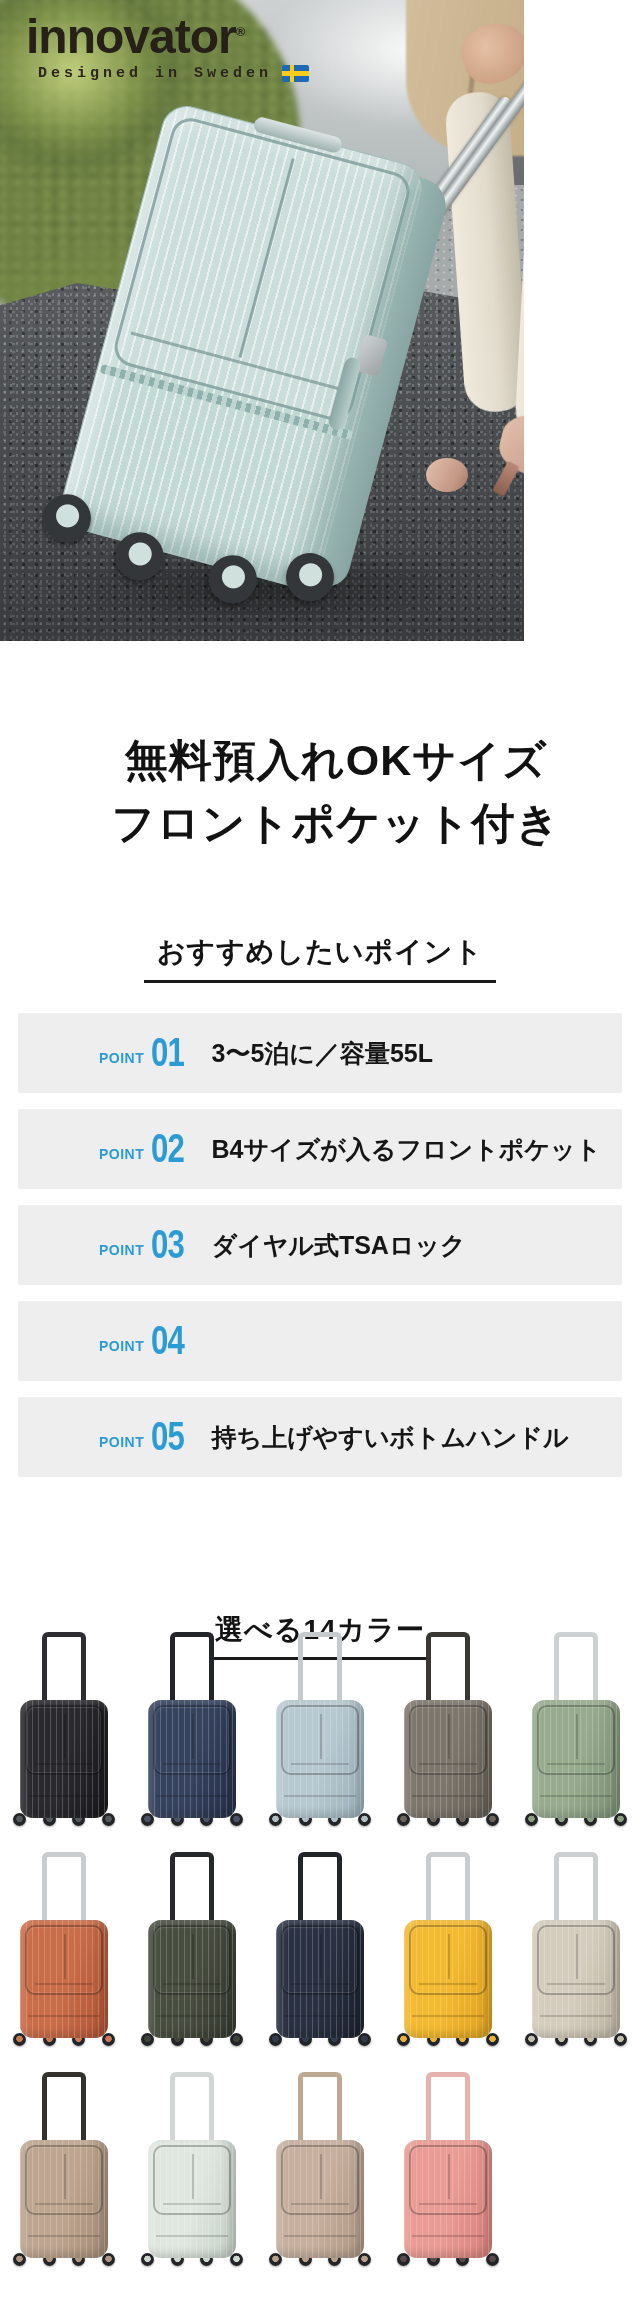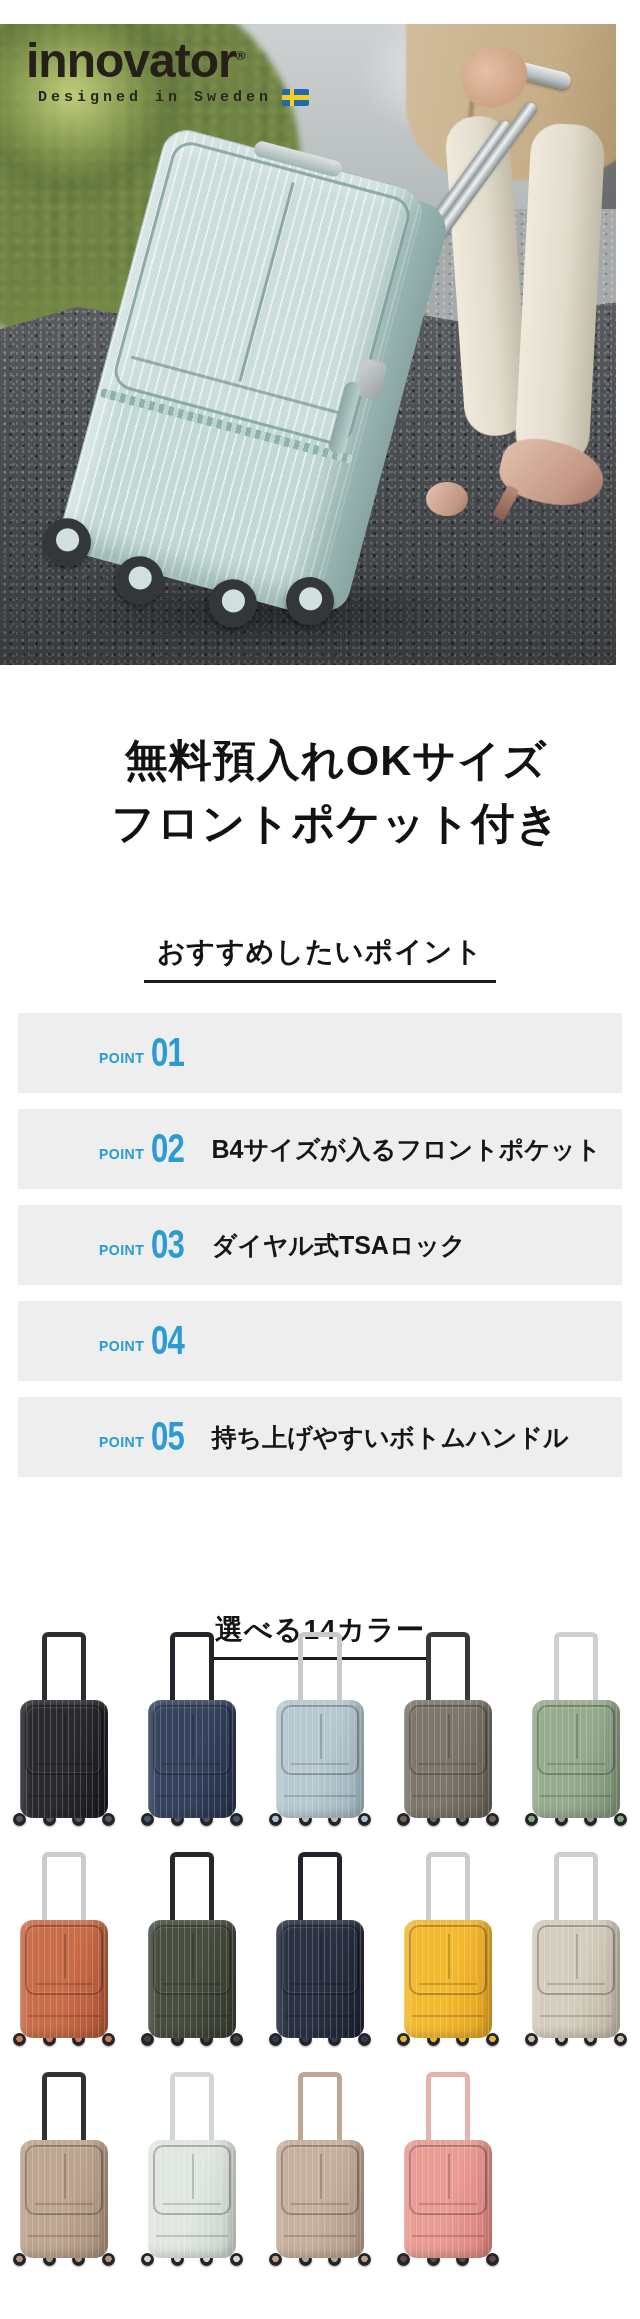--- a/index.html
+++ b/index.html
@@ -1,20 +1,20 @@
 <!DOCTYPE html>
 <html><head>
 <meta charset="utf-8">
 <style>
   html,body{margin:0;padding:0;background:#fff;}
   .page{position:relative;width:640px;height:2319px;margin:0 auto;background:#fff;overflow:hidden;
         font-family:"Liberation Sans","DejaVu Sans",sans-serif;color:#161616;}
 
   
-  .hero{position:absolute;left:0;top:0;width:616px;height:641px;overflow:hidden;background:#c4b5fd;margin-top:24px;}
+  .hero{position:absolute;left:0;top:0;width:524px;height:641px;overflow:hidden;background:#c4b5fd;}
   .pv-top{position:absolute;left:0;top:0;width:640px;height:300px;
      background:linear-gradient(180deg,#cdd1d1 0%,#bcc1c2 45%,#a2a7a8 100%);}
   .sun-patch{position:absolute;right:-40px;top:-30px;width:300px;height:160px;
      background:radial-gradient(closest-side,rgba(255,255,255,.9),rgba(255,255,255,0));filter:blur(6px);}
   .dark-blur{position:absolute;right:-24px;top:78px;width:70px;height:150px;border-radius:40%;
      background:rgba(45,44,50,.55);filter:blur(9px);}
   .gravel{position:absolute;left:0;top:185px;width:640px;height:165px;
      background-color:#a6aaab;
      background-image:radial-gradient(rgba(255,255,255,.28) 1px,transparent 1.6px),
                       radial-gradient(rgba(60,62,64,.35) 1.2px,transparent 1.8px);
@@ -199,20 +199,21 @@
     <div>フロントポケット付き</div>
   </div>
 
   <div class="sec-head head-points">
     <span>おすすめしたいポイント</span>
   </div>
   <div class="points-list">
       <div class="point-row" style="background: rgb(238, 238, 238);">
         <span class="pt-label" style="color: rgb(43, 156, 211);">POINT</span>
         <span class="pt-num" style="color: rgb(43, 156, 211);">01</span>
+        <span class="pt-text">3〜5泊に／容量55L</span>
       </div>
       <div class="point-row" style="background: rgb(238, 238, 238);">
         <span class="pt-label" style="color: rgb(43, 156, 211);">POINT</span>
         <span class="pt-num" style="color: rgb(43, 156, 211);">02</span>
         <span class="pt-text">B4サイズが入るフロントポケット</span>
       </div>
       <div class="point-row" style="background: rgb(238, 238, 238);">
         <span class="pt-label" style="color: rgb(43, 156, 211);">POINT</span>
         <span class="pt-num" style="color: rgb(43, 156, 211);">03</span>
         <span class="pt-text">ダイヤル式TSAロック</span>

